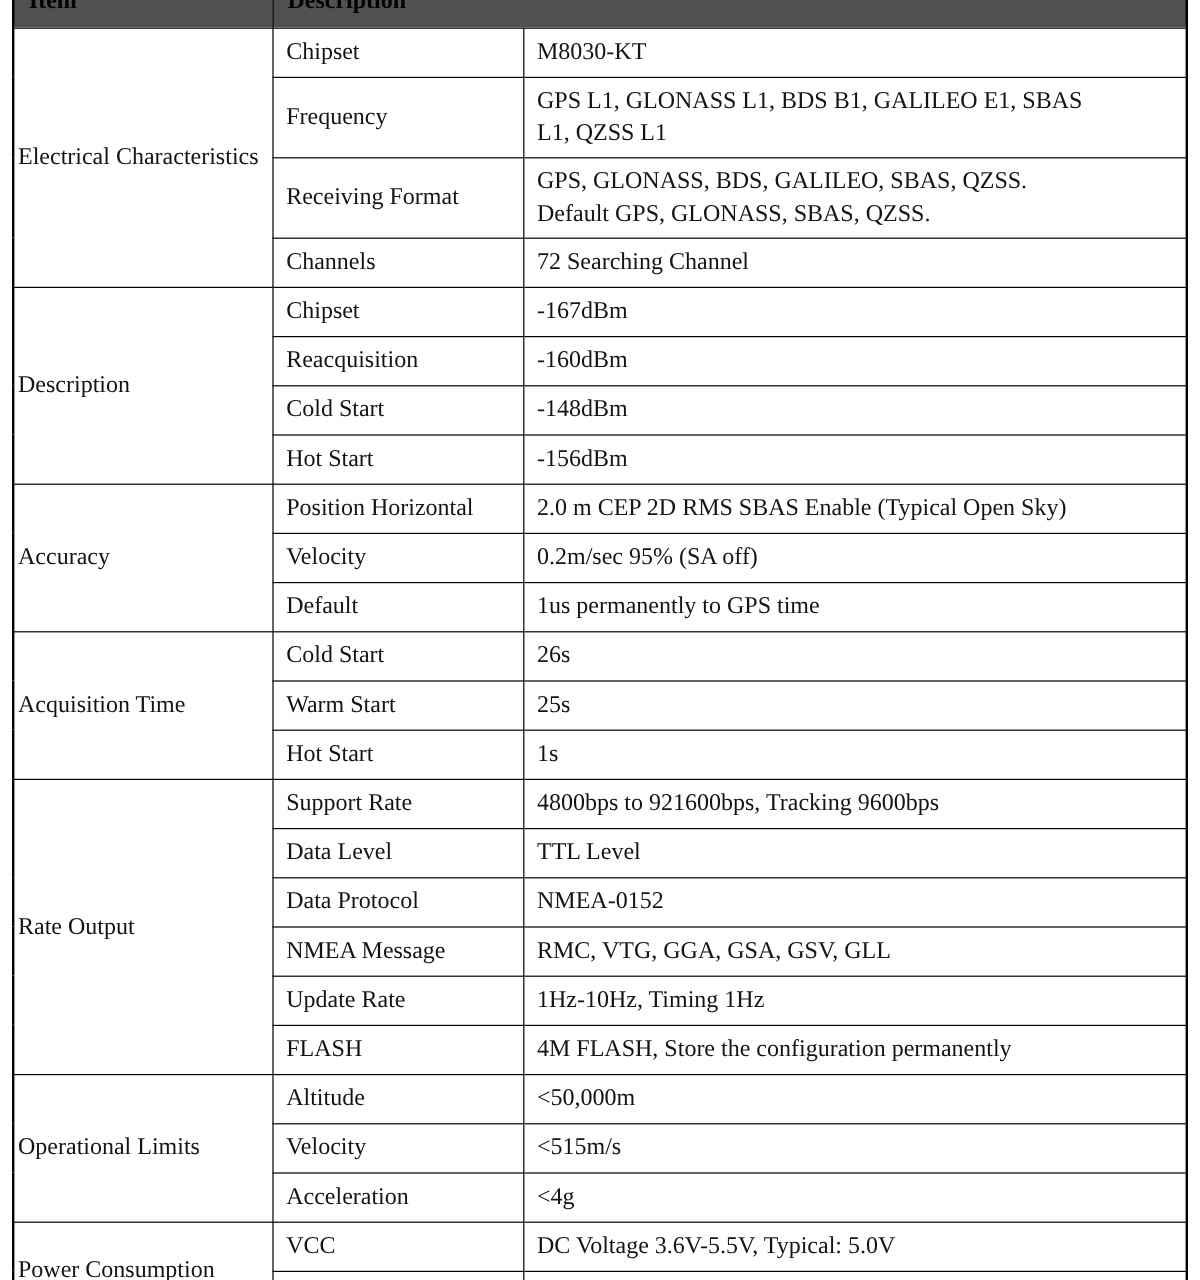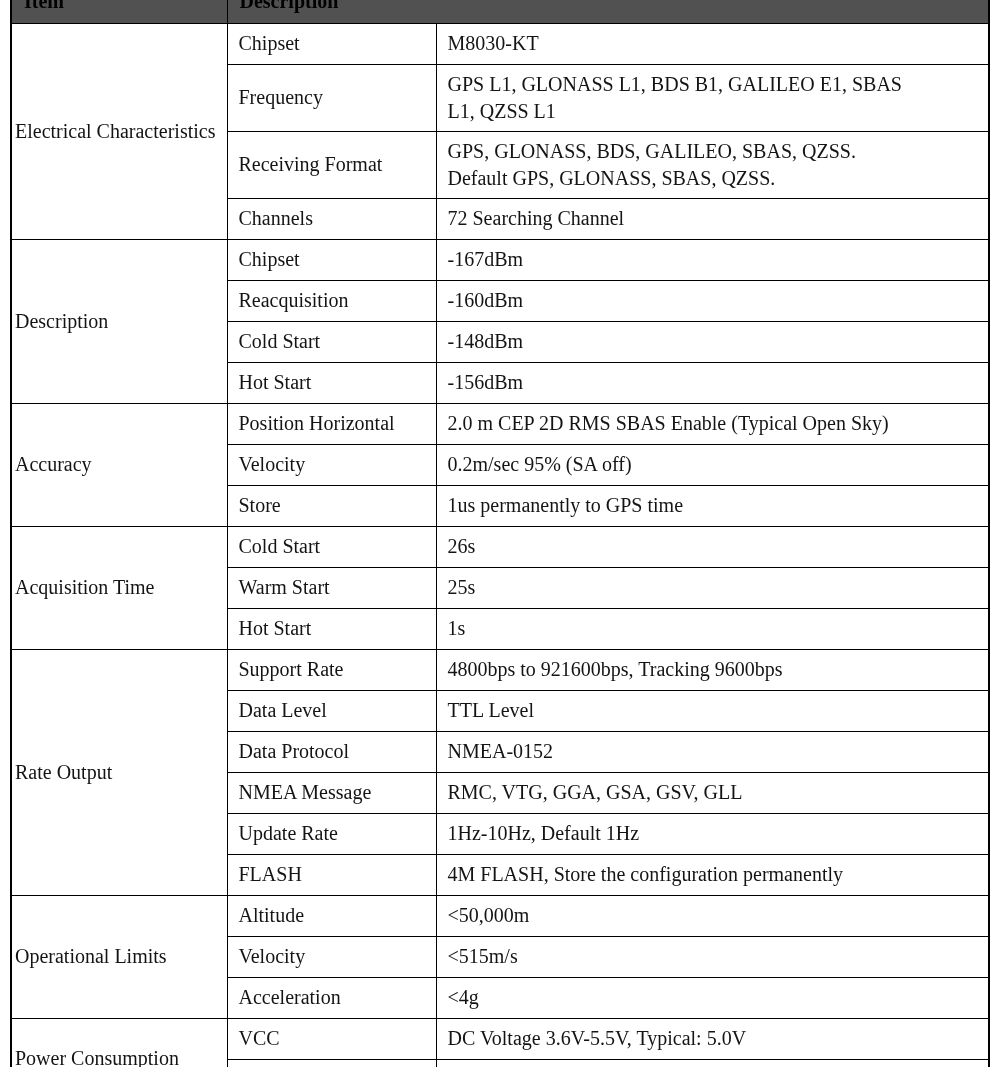--- a/index.html
+++ b/index.html
@@ -100,21 +100,21 @@
         <tr>
           <td rowspan="3" class="item-cell">Accuracy</td>
           <td class="prop-cell">Position Horizontal</td>
           <td class="value-cell">2.0 m CEP 2D RMS SBAS Enable (Typical Open Sky)</td>
         </tr>
         <tr>
           <td class="prop-cell">Velocity</td>
           <td class="value-cell">0.2m/sec 95% (SA off)</td>
         </tr>
         <tr>
-          <td class="prop-cell">Store</td>
+          <td class="prop-cell">Default</td>
           <td class="value-cell">1us permanently to GPS time</td>
         </tr>
         <tr>
           <td rowspan="3" class="item-cell">Acquisition Time</td>
           <td class="prop-cell">Cold Start</td>
           <td class="value-cell">26s</td>
         </tr>
         <tr>
           <td class="prop-cell">Warm Start</td>
           <td class="value-cell">25s</td>
@@ -135,21 +135,21 @@
         <tr>
           <td class="prop-cell">Data Protocol</td>
           <td class="value-cell">NMEA-0152</td>
         </tr>
         <tr>
           <td class="prop-cell">NMEA Message</td>
           <td class="value-cell">RMC, VTG, GGA, GSA, GSV, GLL</td>
         </tr>
         <tr>
           <td class="prop-cell">Update Rate</td>
-          <td class="value-cell">1Hz-10Hz, Default 1Hz</td>
+          <td class="value-cell">1Hz-10Hz, Timing 1Hz</td>
         </tr>
         <tr>
           <td class="prop-cell">FLASH</td>
           <td class="value-cell">4M FLASH, Store the configuration permanently</td>
         </tr>
         <tr>
           <td rowspan="3" class="item-cell">Operational Limits</td>
           <td class="prop-cell">Altitude</td>
           <td class="value-cell">&lt;50,000m</td>
         </tr>

